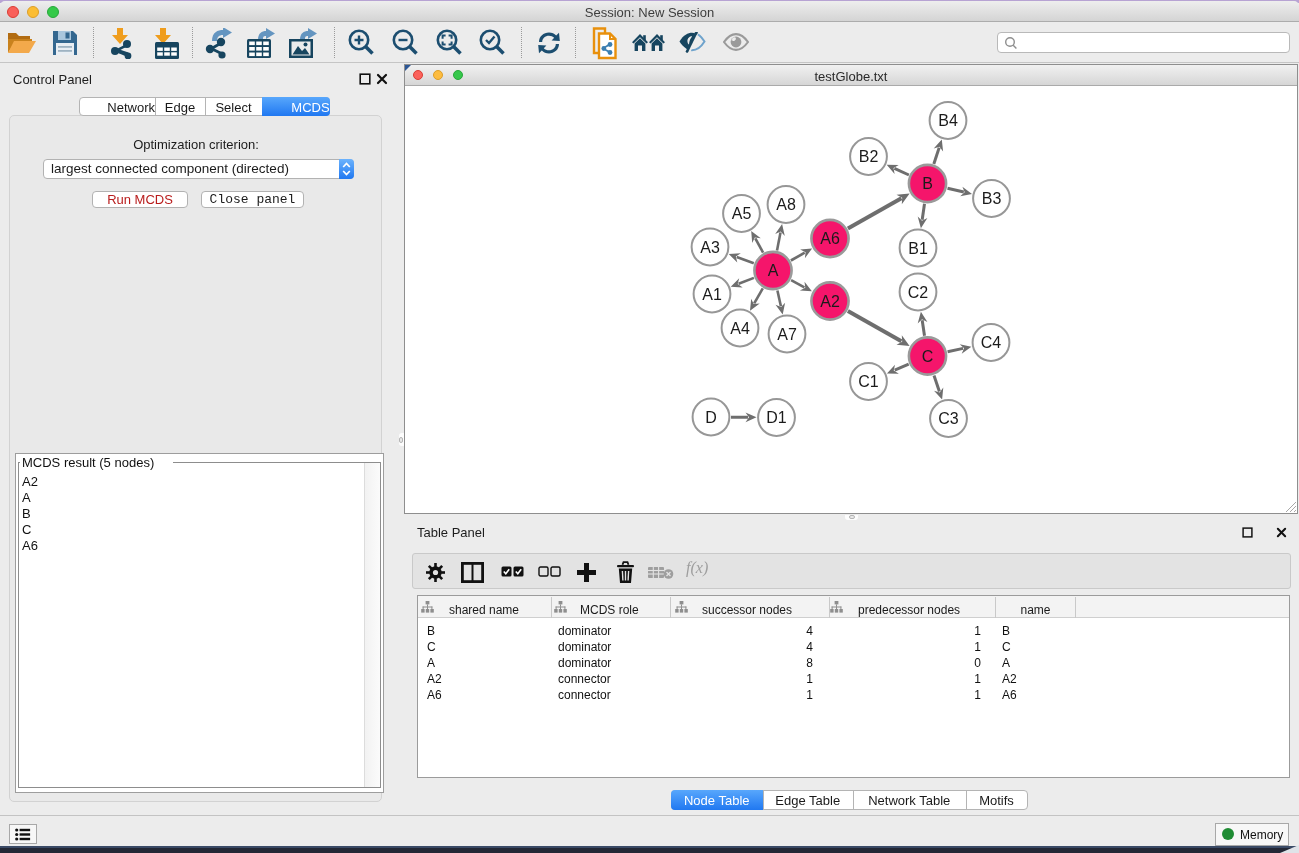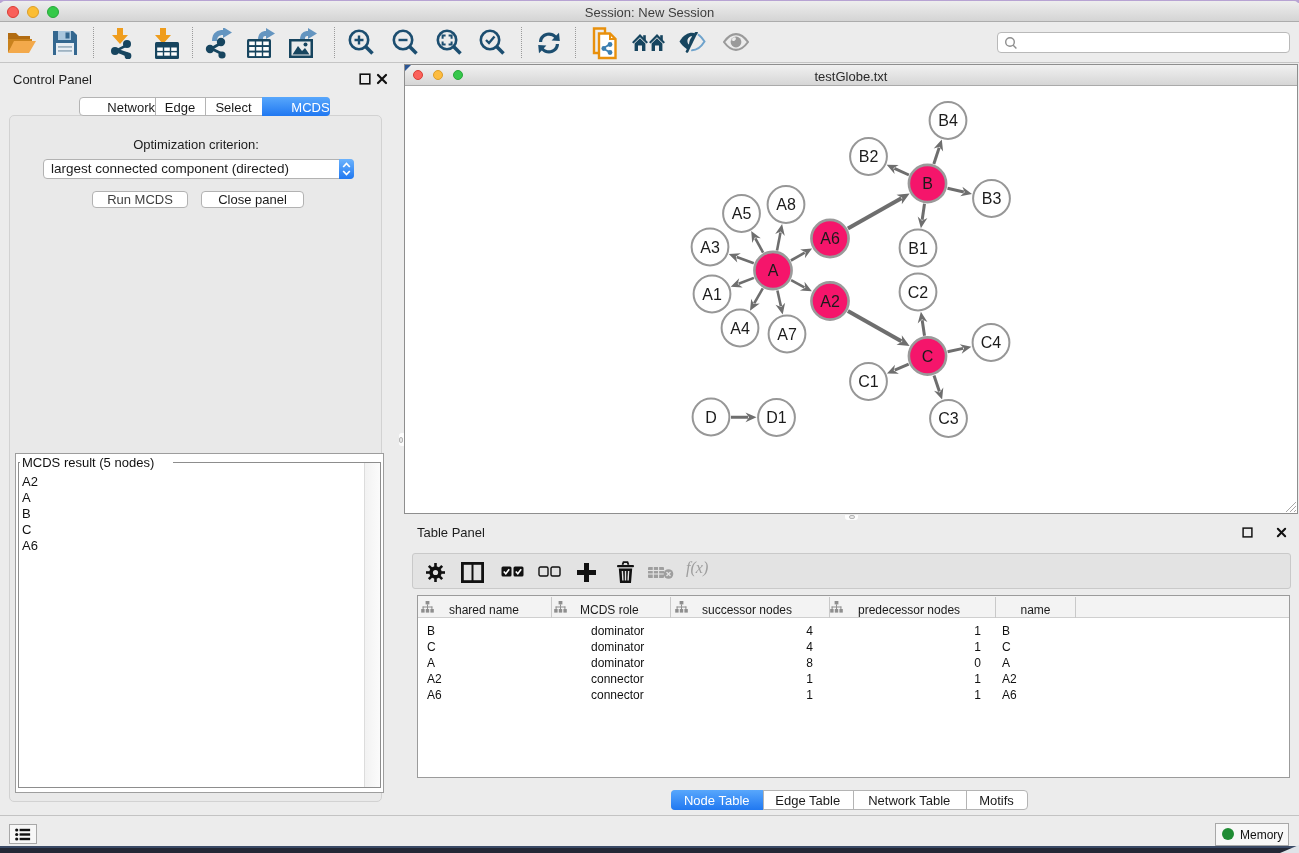--- a/index.html
+++ b/index.html
@@ -218,22 +218,22 @@
 <div class="abs" style="left:262px;top:100px;width:68px;text-align:center;font-size:13px;color:#ffffff;padding-left:29px;">MCDS</div>
 
 <div class="abs" style="left:9px;top:137px;width:374px;text-align:center;font-size:13px;color:#1b1b1b;">Optimization criterion:</div>
 <div class="abs" style="left:43px;top:158.5px;width:311px;height:20px;background:#fff;border:1px solid #b2b2b2;border-radius:4px;"></div>
 <div class="abs" style="left:51px;top:161px;font-size:13.5px;color:#1b1b1b;">largest connected component (directed)</div>
 <div class="abs" style="left:339px;top:158.5px;width:15px;height:20px;background:linear-gradient(#6cb3fd,#2078f1);border-radius:0 4px 4px 0;"></div>
 <svg class="abs" style="left:339px;top:158.5px" width="15" height="20" viewBox="0 0 15 20">
     <path d="M4.2 8 L7.5 4.4 L10.8 8" fill="none" stroke="#fff" stroke-width="1.7"></path>
     <path d="M4.2 12 L7.5 15.6 L10.8 12" fill="none" stroke="#fff" stroke-width="1.7"></path>
   </svg>
-<div class="abs" style="left:92px;top:191px;width:96px;height:17px;background:#fff;border:1px solid #b2b2b2;border-radius:4px;text-align:center;font-size:13px;color:#404040;line-height:15px;">Run MCDS</div>
-<div class="abs" style="left:201px;top:191px;width:103px;height:17px;background:#fff;border:1px solid #b2b2b2;border-radius:4px;text-align:center;font-size:13px;color:#1b1b1b;line-height:15px;">Close panel</div>
+<div class="abs" style="left:92px;top:191px;width:96px;height:17px;background:#fff;border:1px solid #b2b2b2;border-radius:4px;text-align:center;font-size:13px;color:#b91c1c;line-height:15px;">Run MCDS</div>
+<div class="abs" style="left:201px;top:191px;width:103px;height:17px;background:#fff;border:1px solid #b2b2b2;border-radius:4px;text-align:center;font-size:13px;color:#1b1b1b;line-height:15px;font-family:Liberation Mono, monospace;">Close panel</div>
 
 <div class="abs" style="left:15px;top:453px;width:369px;height:340px;background:#fff;border:1px solid #9d9d9d;"></div>
 <div class="abs" style="left:17.5px;top:462px;width:363px;height:326px;border:1px solid #8d8d8d;"></div>
 <div class="abs" style="left:20px;top:455px;width:153px;height:14px;background:#fff;font-size:13px;color:#111;padding-left:2px;">MCDS result (5 nodes)</div>
 <div class="abs" style="left:363.5px;top:463px;width:16px;height:324px;background:linear-gradient(90deg,#f2f2f2,#fbfbfb);border-left:1px solid #dcdcdc;"></div>
 <div class="abs" style="left:22px;top:474px;font-size:13px;color:#111;line-height:16px;">A2<br>A<br>B<br>C<br>A6</div>
 
 <div class="abs" style="left:403.5px;top:63.5px;width:894.5px;height:450px;background:#fff;border:1px solid #8e8e8e;"></div>
 <div class="abs" style="left:404.5px;top:64.5px;width:892.5px;height:21px;background:linear-gradient(#f1f1f1,#d6d6d6);border-bottom:1px solid #aaaaaa;"></div>
 <svg class="abs" style="left:404.5px;top:64.5px" width="6" height="6" viewBox="0 0 6 6">
@@ -465,21 +465,21 @@
       <rect x="9.4" y="8" width="3.4" height="3.6"></rect>
       <rect x="6" y="3.4" width="1" height="2.3"></rect>
       <rect x="1.6" y="5.5" width="9.8" height="1"></rect>
       <rect x="1.6" y="5.5" width="1" height="2.5"></rect>
       <rect x="6" y="5.5" width="1" height="2.5"></rect>
       <rect x="10.4" y="5.5" width="1" height="2.5"></rect>
     </g>
   </svg>
 
 <div class="abs" style="left:427px;top:623px;font-size:12px;color:#111;line-height:16px;">B<br>C<br>A<br>A2<br>A6</div>
-<div class="abs" style="left:558px;top:623px;font-size:12px;color:#111;line-height:16px;margin-left:33px;">dominator<br>dominator<br>dominator<br>connector<br>connector</div>
+<div class="abs" style="left:558px;top:623px;font-size:12px;color:#111;line-height:16px;">dominator<br>dominator<br>dominator<br>connector<br>connector</div>
 <div class="abs" style="left:713px;top:623px;width:100px;text-align:right;font-size:12px;color:#111;line-height:16px;">4<br>4<br>8<br>1<br>1</div>
 <div class="abs" style="left:881px;top:623px;width:100px;text-align:right;font-size:12px;color:#111;line-height:16px;">1<br>1<br>0<br>1<br>1</div>
 <div class="abs" style="left:1002px;top:623px;font-size:12px;color:#111;line-height:16px;">B<br>C<br>A<br>A2<br>A6</div>
 
 <div class="abs" style="left:670.5px;top:790px;width:357px;height:20px;background:#fff;border:1px solid #b4b4b4;border-radius:4px;"></div>
 <div class="abs" style="left:670.5px;top:790px;width:92.5px;height:20px;background:linear-gradient(#58a7fc,#2078f1);border-radius:4px 0 0 4px;"></div>
 <div class="abs" style="left:763px;top:790px;width:1px;height:20px;background:#b4b4b4;"></div>
 <div class="abs" style="left:852.5px;top:790px;width:1px;height:20px;background:#b4b4b4;"></div>
 <div class="abs" style="left:966px;top:790px;width:1px;height:20px;background:#b4b4b4;"></div>
 <div class="abs" style="left:670.5px;top:793px;width:92.5px;text-align:center;font-size:13px;color:#fff;">Node Table</div>

